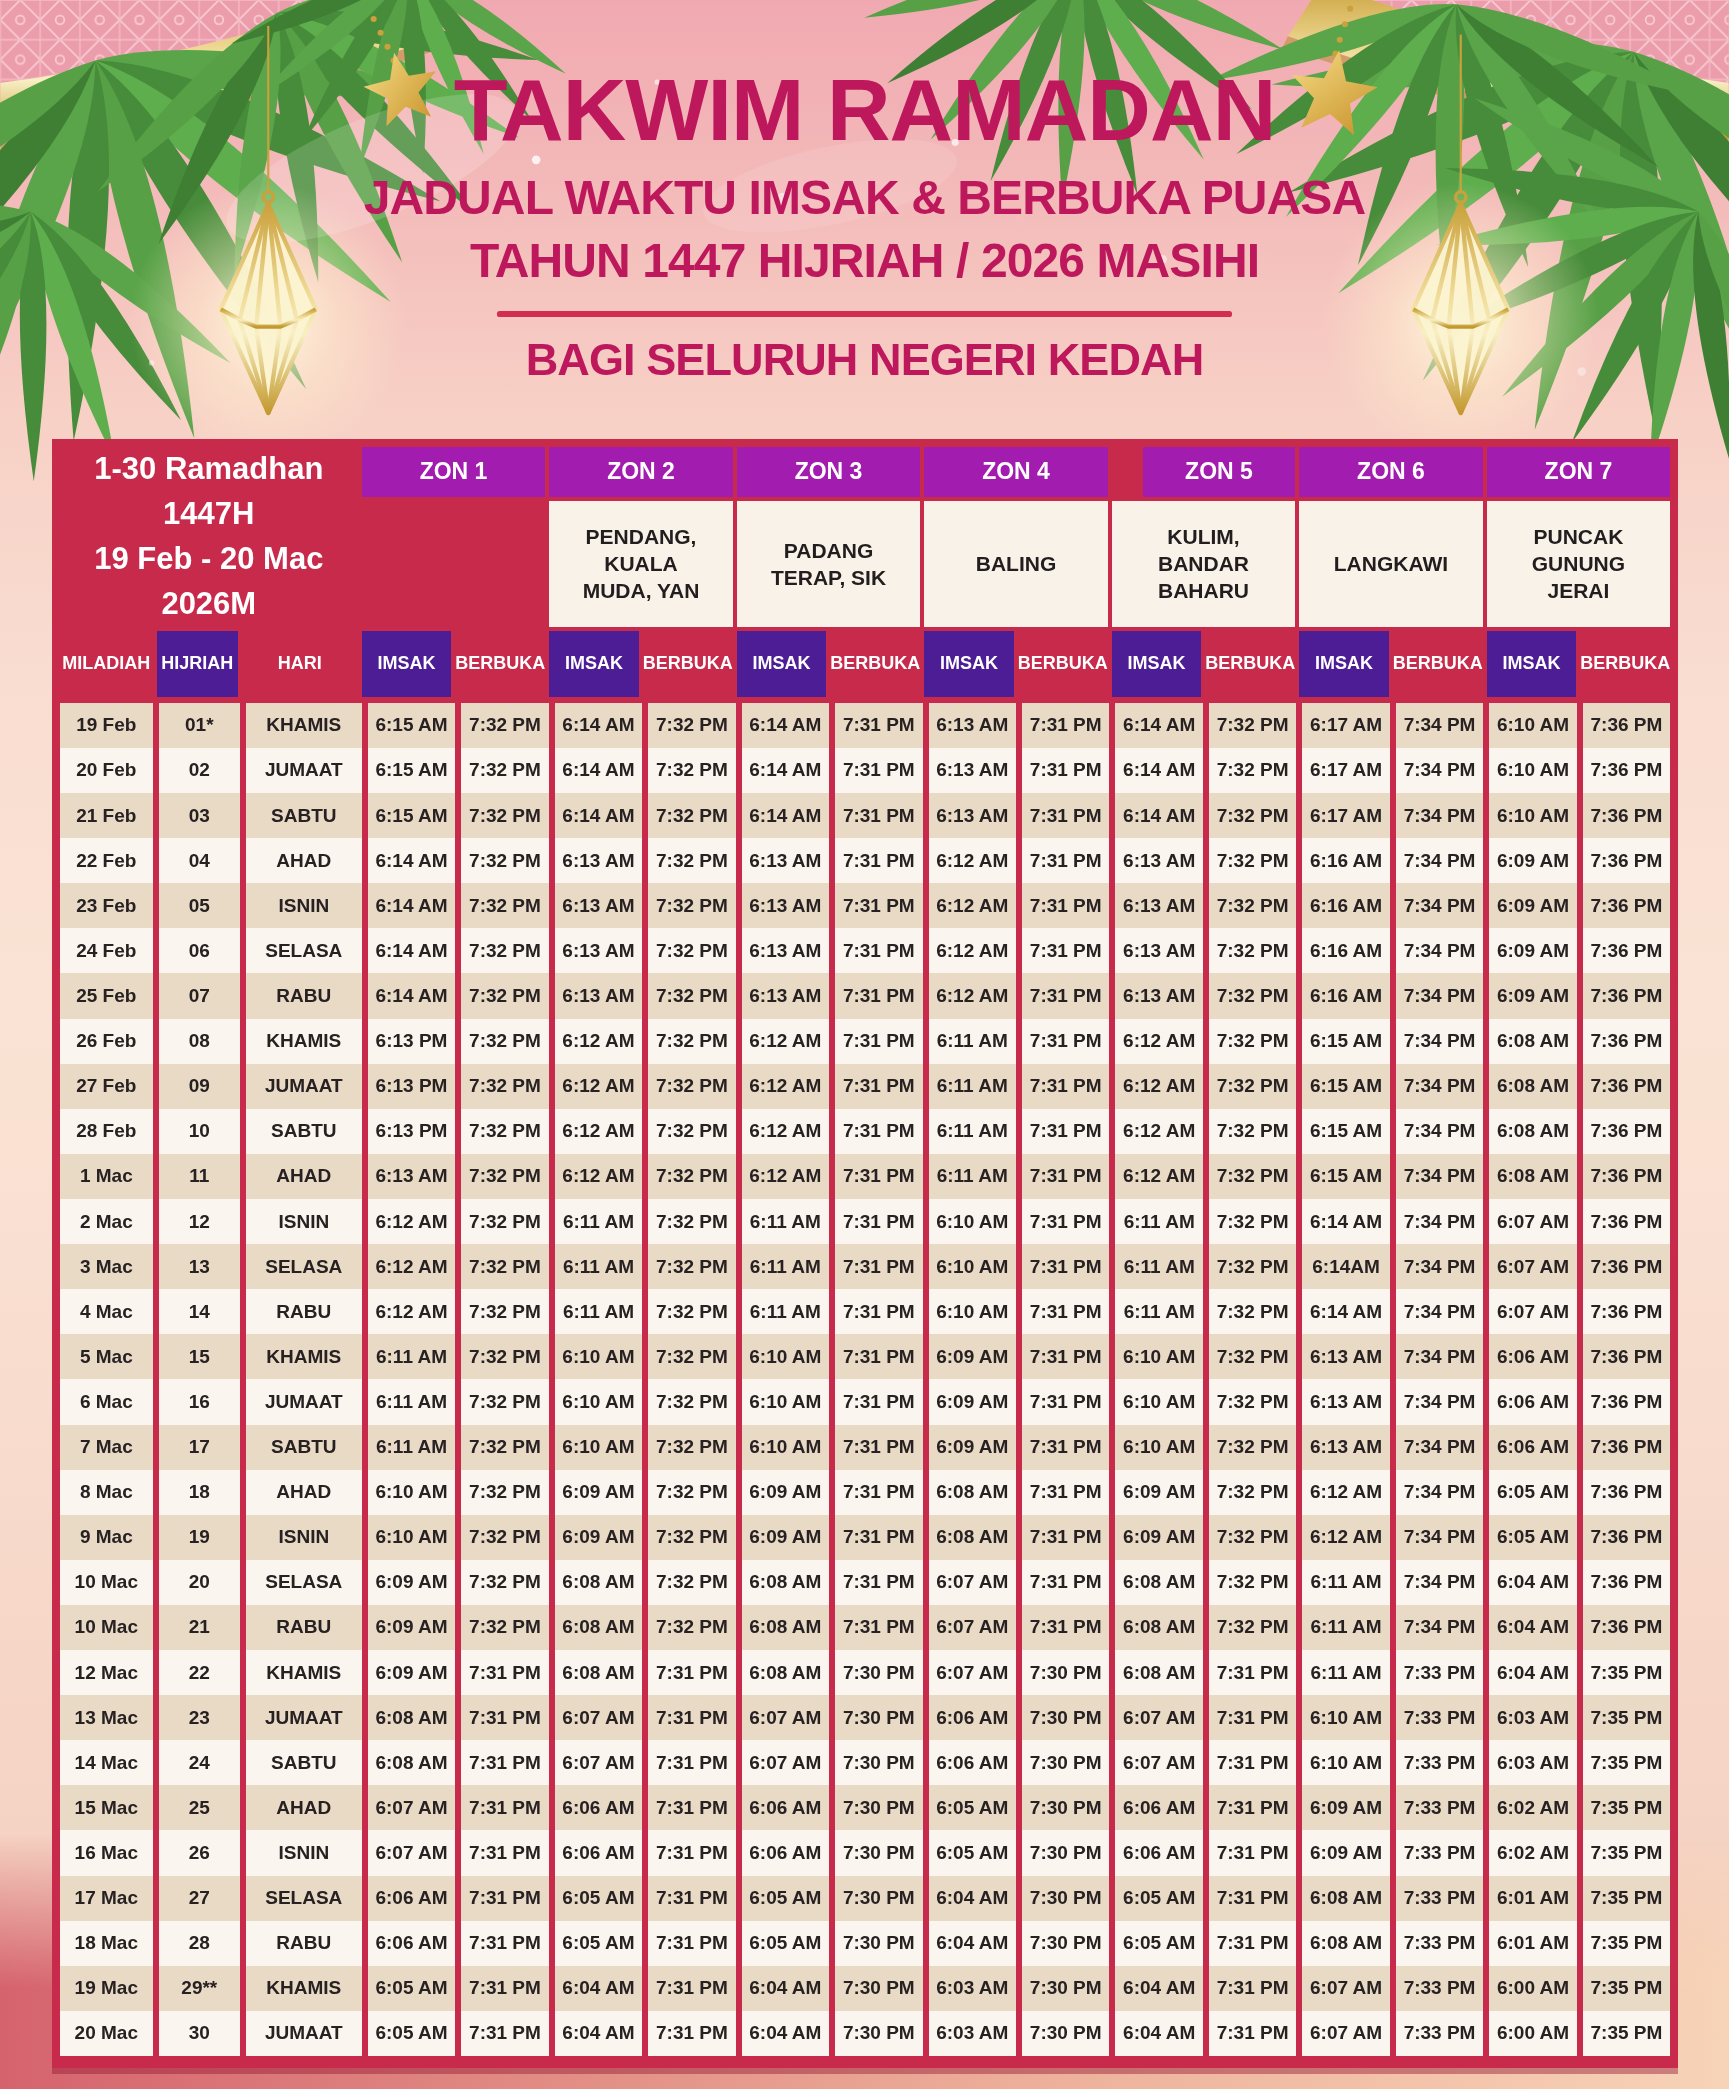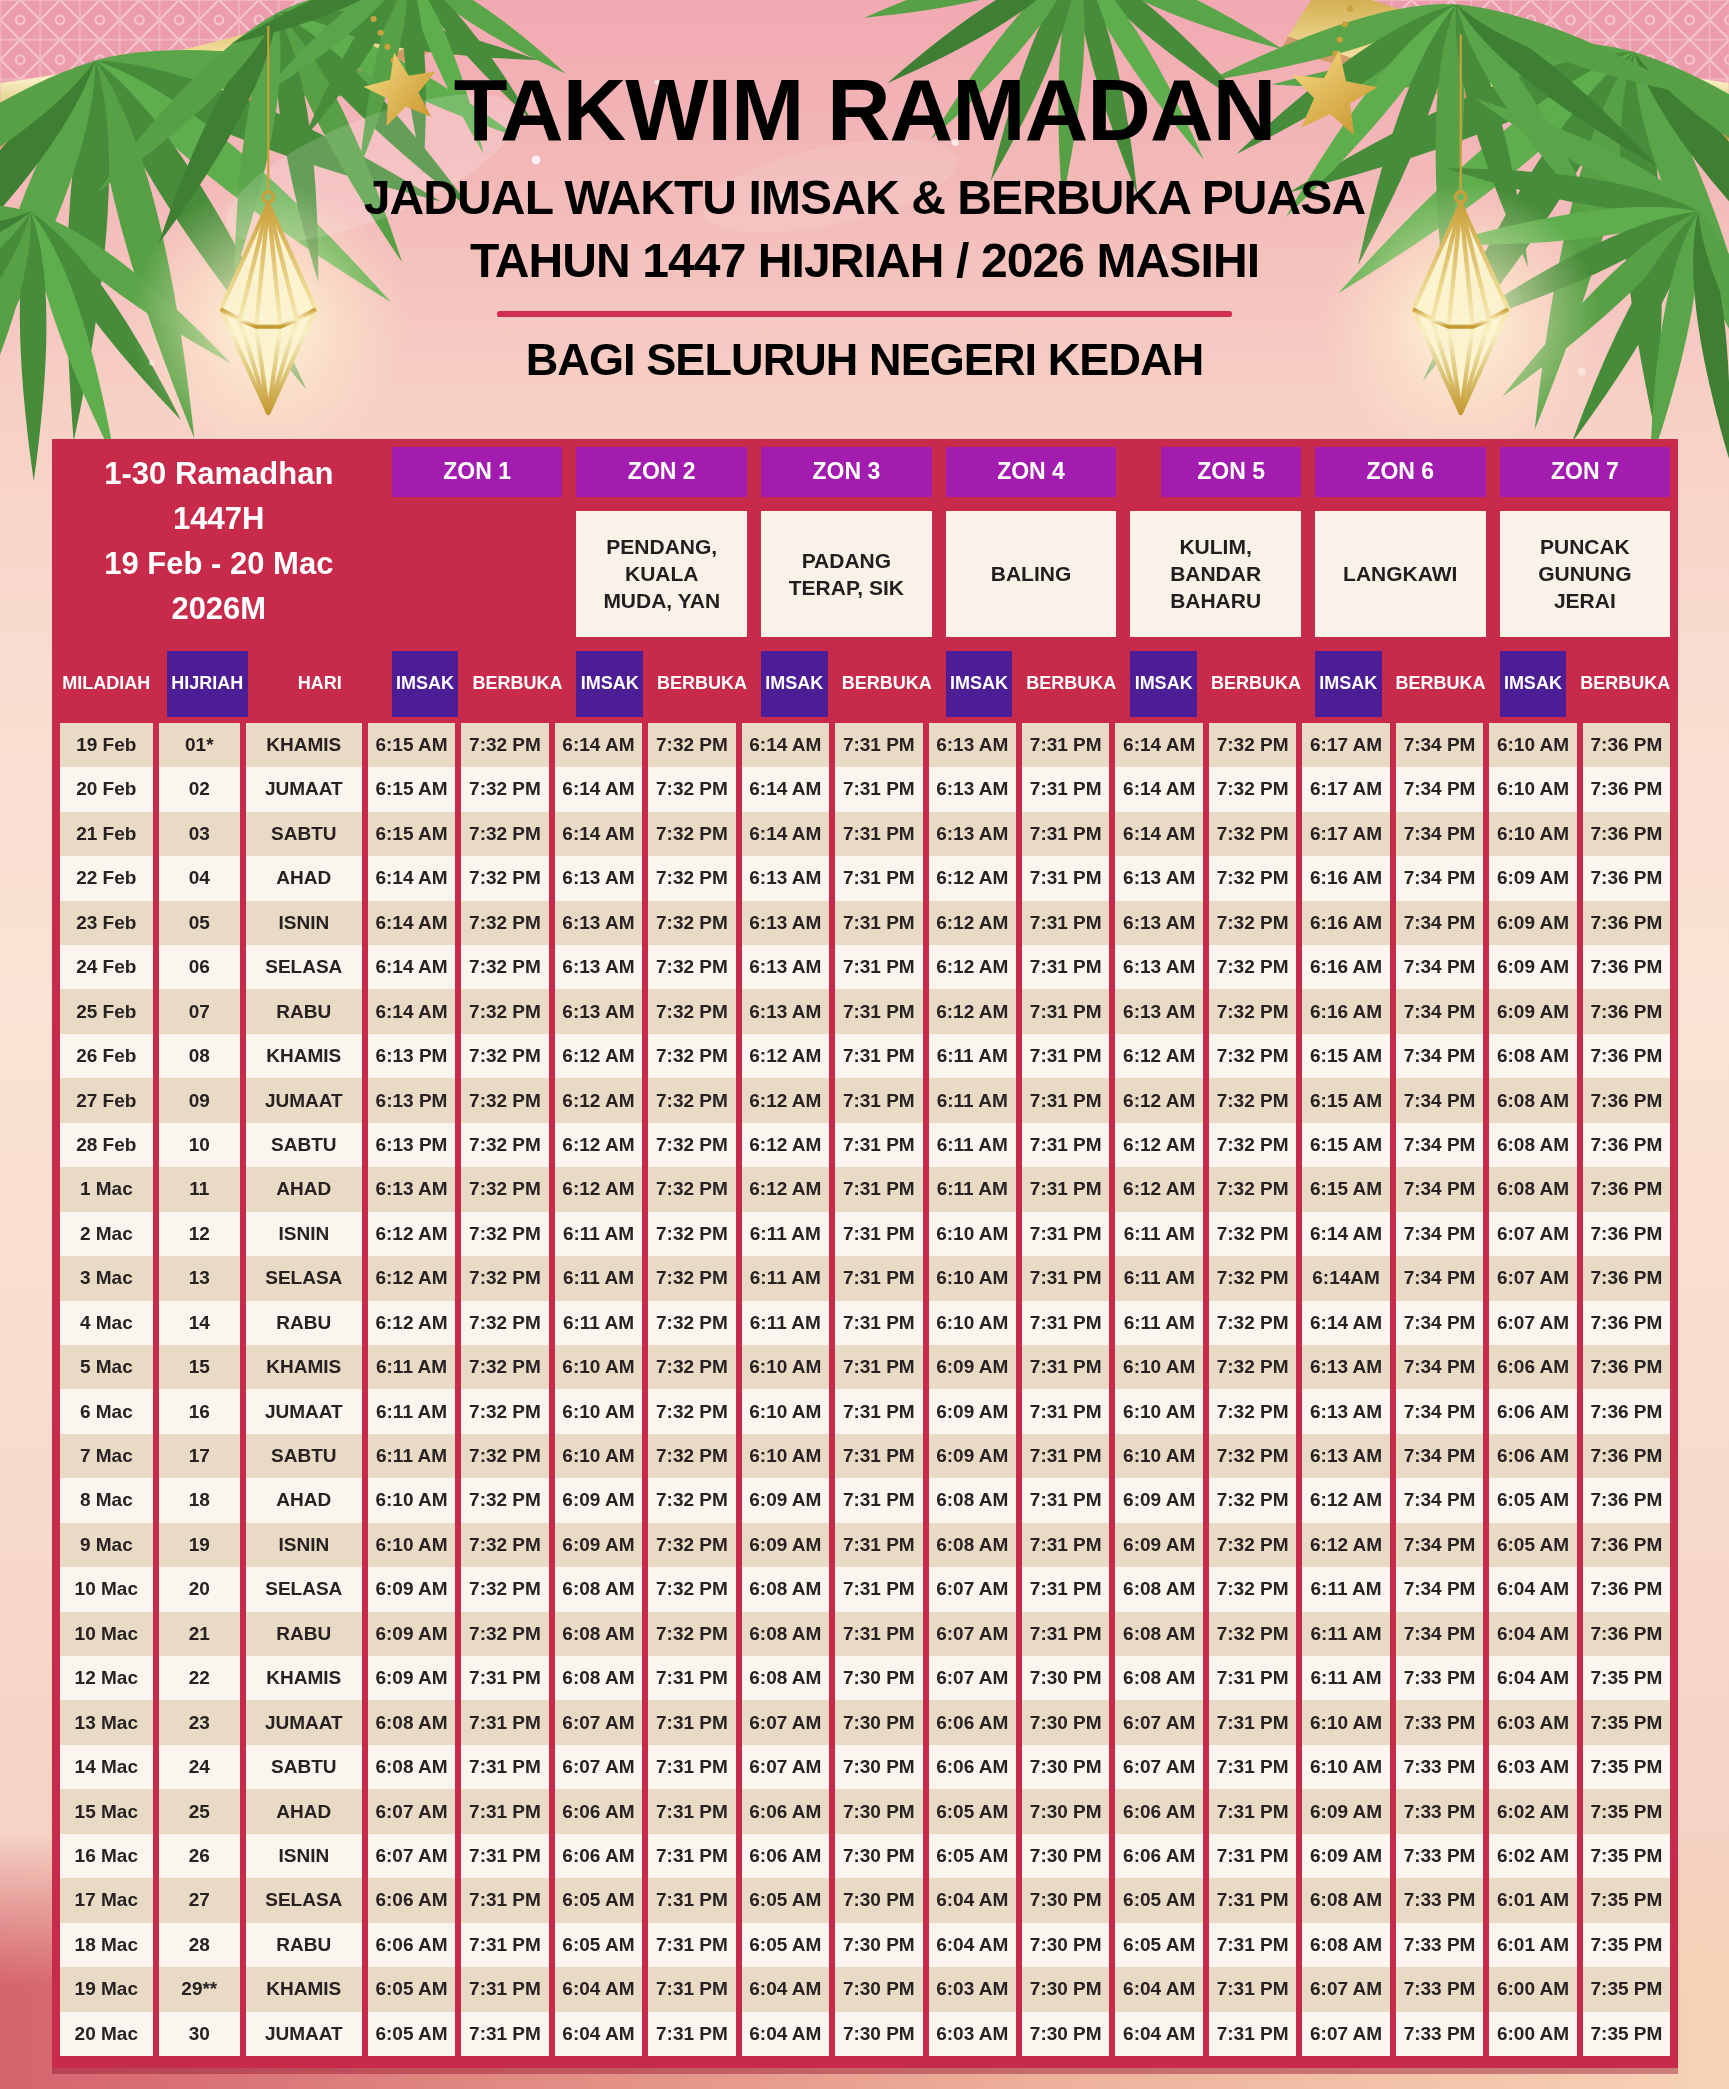--- a/index.html
+++ b/index.html
@@ -13,35 +13,35 @@
   
   .footer-grad{
     position:absolute;left:0;top:1833px;width:1729px;height:257px;z-index:1;
     background:linear-gradient(90deg,#d5636e 0%,#e18a83 30%,#eeb29c 62%,#f7d3b7 100%);
     -webkit-mask-image:linear-gradient(180deg,transparent 0%,#000 60%);
     mask-image:linear-gradient(180deg,transparent 0%,#000 60%);
   }
   
   svg.decor{position:absolute;left:0;top:0;z-index:2;}
   
-  .title-block{position:absolute;left:0;right:0;top:66px;z-index:3;text-align:center;color:#000000;}
+  .title-block{position:absolute;left:0;right:0;top:66px;z-index:3;text-align:center;color:#be185d;}
   .title-main{font-size:88px;font-weight:bold;line-height:1;margin:0;letter-spacing:-0.9px;}
   .title-sub1{font-size:48px;font-weight:bold;margin-top:15.6px;letter-spacing:-0.9px;}
   .title-sub2{font-size:48px;font-weight:bold;margin-top:8.6px;letter-spacing:-0.9px;}
   .title-divider{width:735px;height:6px;background:#d22e50;margin:22.5px auto 17.3px;border-radius:2.6px;}
   .title-sub3{font-size:45px;font-weight:bold;letter-spacing:-0.9px;}
   
   .timetable{
     --cols:93px 81px 116px repeat(14,1fr);
     position:absolute;left:52px;top:439px;width:1626px;height:1629px;z-index:4;
     box-sizing:border-box;background:#c72a4b;padding:7.8px 7.8px 12px;
     display:flex;flex-direction:column;
     box-shadow:0 6px 0 rgba(148,24,52,.45);
   }
-  .thead{display:grid;grid-template-columns:var(--cols);grid-template-rows:50px 126px 66px;gap:14px;margin-bottom:6px;}
+  .thead{display:grid;grid-template-columns:var(--cols);grid-template-rows:50px 126px 66px;gap:4px;margin-bottom:6px;}
   .tbody{flex:1;display:grid;grid-template-columns:var(--cols);column-gap:6px;row-gap:0;grid-auto-rows:1fr;}
   .period{grid-column:1/4;grid-row:1/3;display:flex;flex-direction:column;justify-content:center;align-items:center;
     color:#fff;font-weight:bold;font-size:31px;line-height:1.45;text-align:center;}
   .zlabel{background:#a21caf;color:#fff;font-weight:bold;font-size:23px;display:flex;align-items:center;justify-content:center;}
   .zareas{background:#f8f2e8;color:#221d1e;font-weight:bold;font-size:21px;line-height:1.3;display:flex;align-items:center;justify-content:center;text-align:center;white-space:pre-line;}
   .hlabel{grid-row:3;display:flex;align-items:center;justify-content:center;color:#fff;font-weight:bold;font-size:18px;letter-spacing:0;}
   .hlabel.pink{background:#4c1d95;}
   .cell{display:flex;align-items:center;justify-content:center;font-weight:bold;font-size:19px;color:#272122;white-space:nowrap;}
   .cell.tan{background:#e9dac6;}
   .cell.light{background:#faf5ee;}

